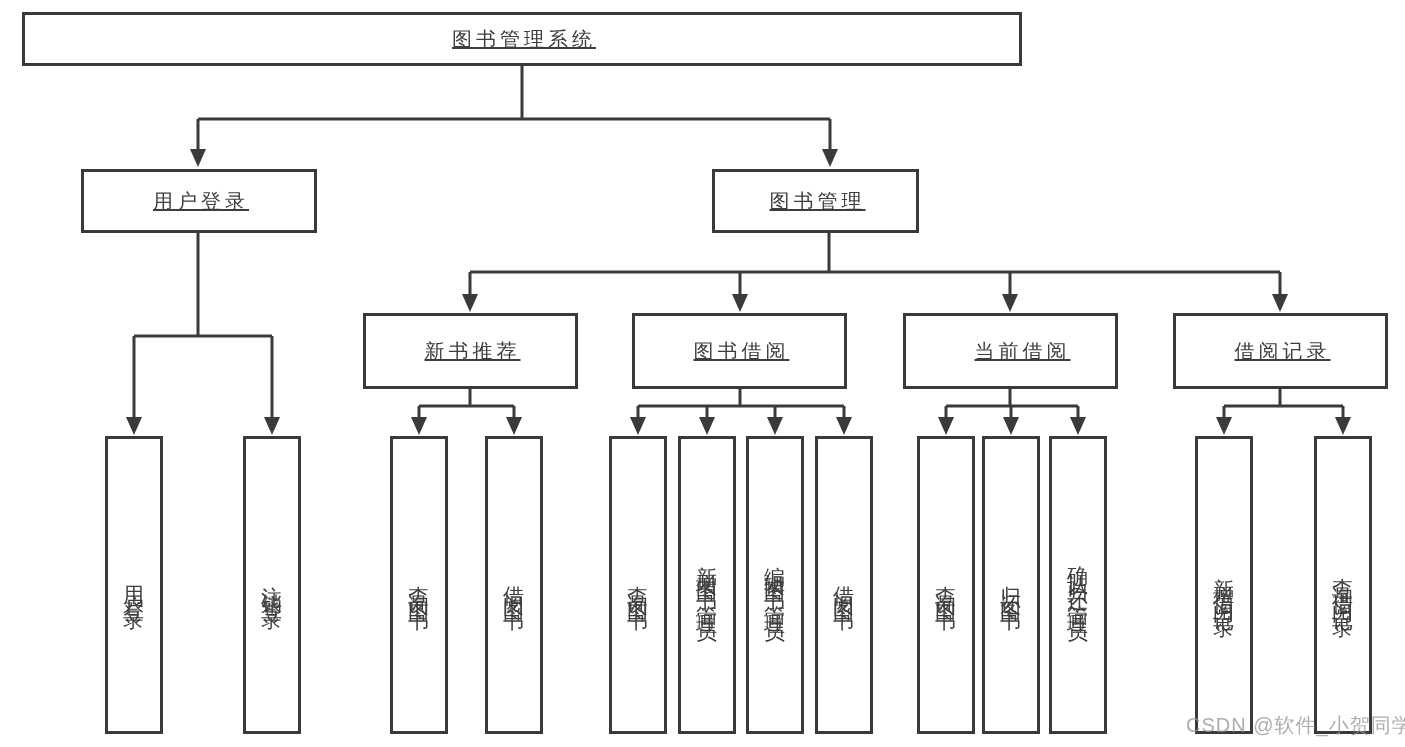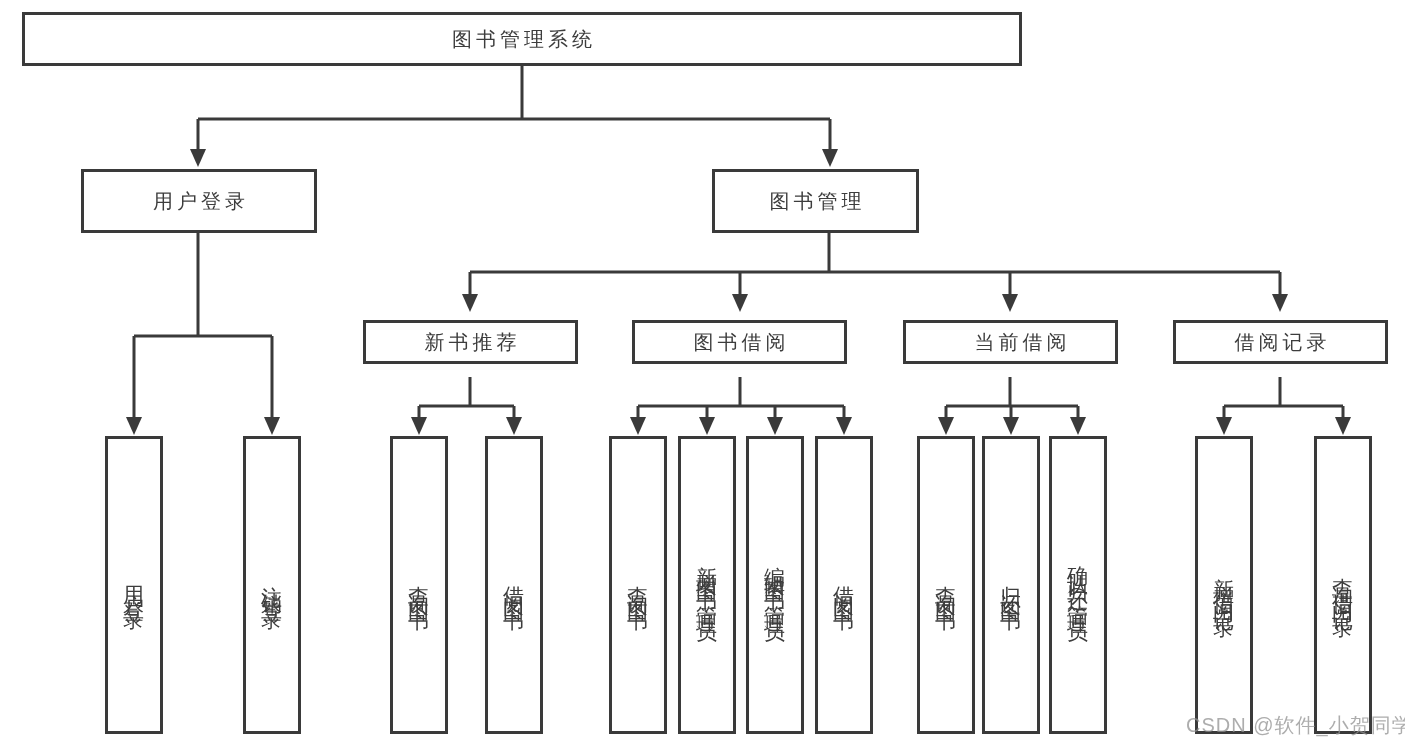--- a/index.html
+++ b/index.html
@@ -29,25 +29,26 @@
     display: flex;
     align-items: center;
     justify-content: center;
     color: #3d3d3d;
   }
   .hlabel {
     font-size: 20px;
     letter-spacing: 4px;
     white-space: nowrap;
     text-indent: 4px; 
+    text-decoration: underline;
   }
   .node-root   { left: 22px;   top: 12px;  width: 1000px; height: 54px; }
   .node-l2-a   { left: 81px;   top: 169px; width: 236px;  height: 64px; }
   .node-l2-b   { left: 712px;  top: 169px; width: 207px;  height: 64px; }
-  .node-l3     { top: 320px;   width: 215px; height: 44px; }
+  .node-l3     { top: 313px;   width: 215px; height: 76px; }
   .sec-0 { left: 363px; }
   .sec-1 { left: 632px; }
   .sec-2 { left: 903px; padding-left: 20px; }
   .sec-3 { left: 1173px; }
   .leaf {
     top: 436px;
     width: 58px;
     height: 298px;
   }
   .vlabel {

